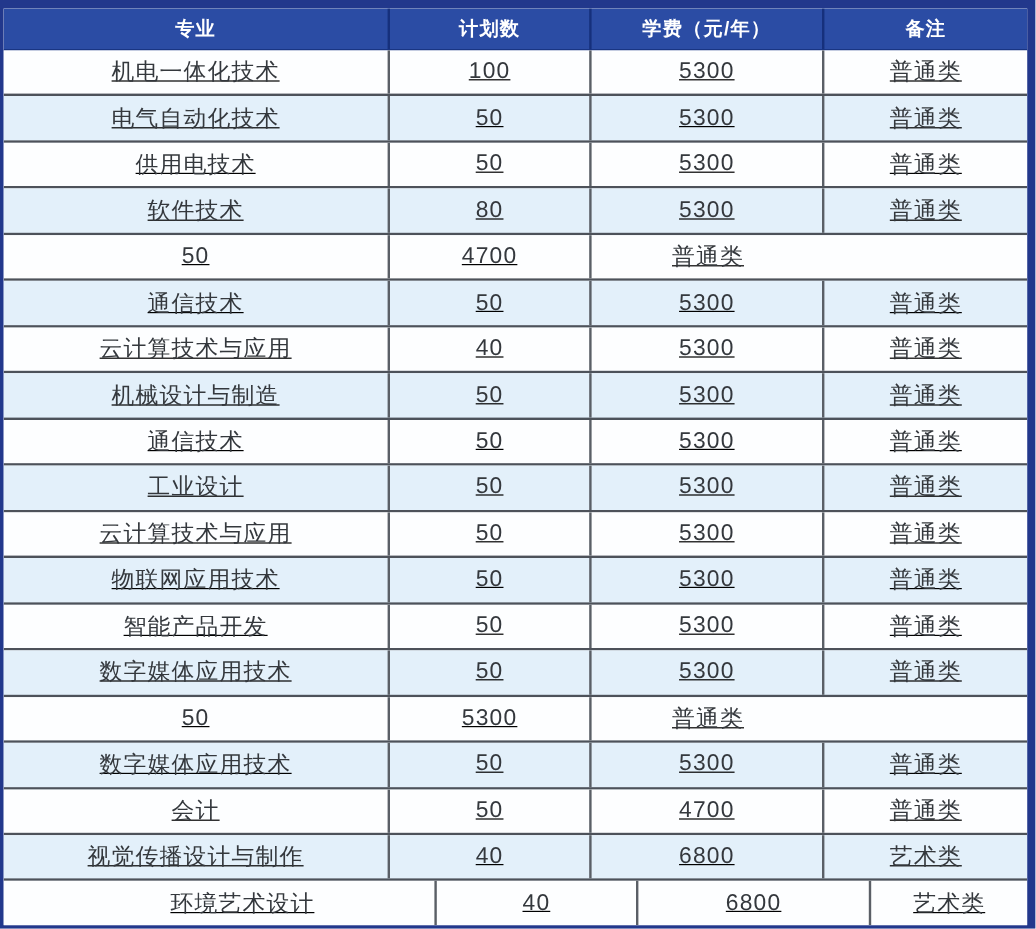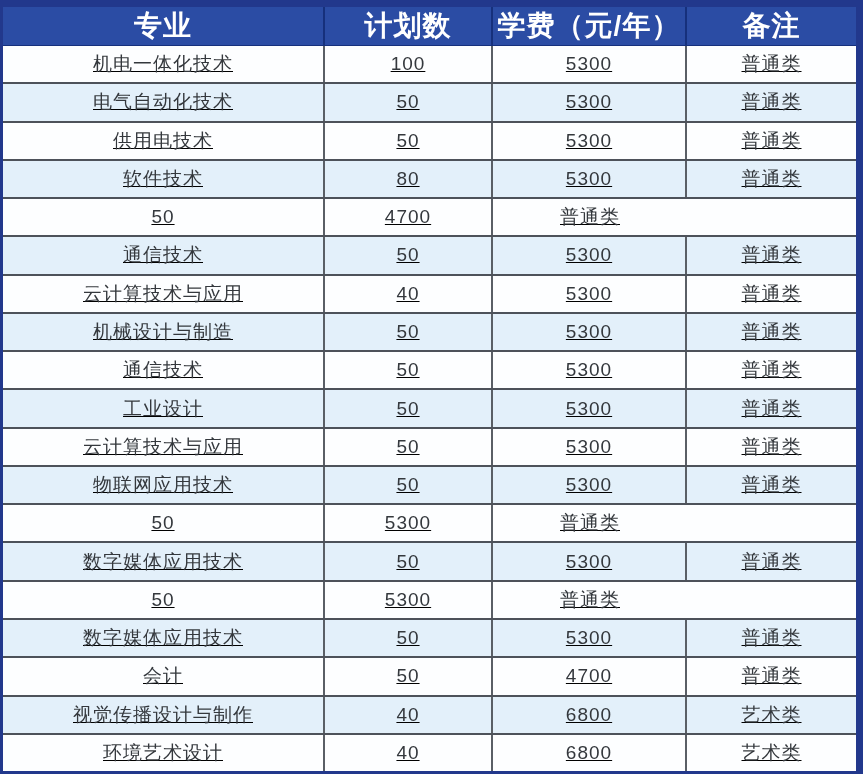--- a/index.html
+++ b/index.html
@@ -35,41 +35,41 @@
     grid-template-columns: 322px 168px 194px 1fr;
     background: var(--header-bg);
     border-bottom: 1px solid var(--header-sep);
   }
   .header-cell {
     display: flex;
     align-items: center;
     justify-content: center;
     color: var(--header-text);
     font-weight: bold;
-    font-size: 28px;
+    font-size: 16px;
     letter-spacing: 1px;
     border-right: 2px solid var(--header-sep);
     white-space: nowrap;
     overflow: hidden;
   }
   .header-cell:last-child { border-right: none; text-align: center; }
   .table-body {
     flex: 1 1 auto;
     display: flex;
     flex-direction: column;
     text-decoration: underline;
   }
   .row {
     flex: 1 1 0;
     display: grid;
     grid-template-columns: 322px 168px 194px 1fr;
     background: var(--row-base);
     border-bottom: 2px solid var(--grid-line);
   }
-  .row:last-child { border-bottom: none; }
+  .row:last-child { border-bottom: none; padding-left: 39px; }
   .row.alt { background: var(--row-alt); }
   .cell {
     display: flex;
     align-items: center;
     justify-content: center;
     font-size: 19px;
     color: var(--cell-text);
     letter-spacing: 1px;
     border-right: 2px solid var(--col-line);
     white-space: nowrap;
@@ -153,20 +153,21 @@
     <div class="cell">5300</div>
     <div class="cell">普通类</div>
   </div>
       <div class="row alt">
     <div class="cell">物联网应用技术</div>
     <div class="cell">50</div>
     <div class="cell">5300</div>
     <div class="cell">普通类</div>
   </div>
       <div class="row">
+    <div class="cell">智能产品开发</div>
     <div class="cell">50</div>
     <div class="cell">5300</div>
     <div class="cell">普通类</div>
   </div>
       <div class="row alt">
     <div class="cell">数字媒体应用技术</div>
     <div class="cell">50</div>
     <div class="cell">5300</div>
     <div class="cell">普通类</div>
   </div>

